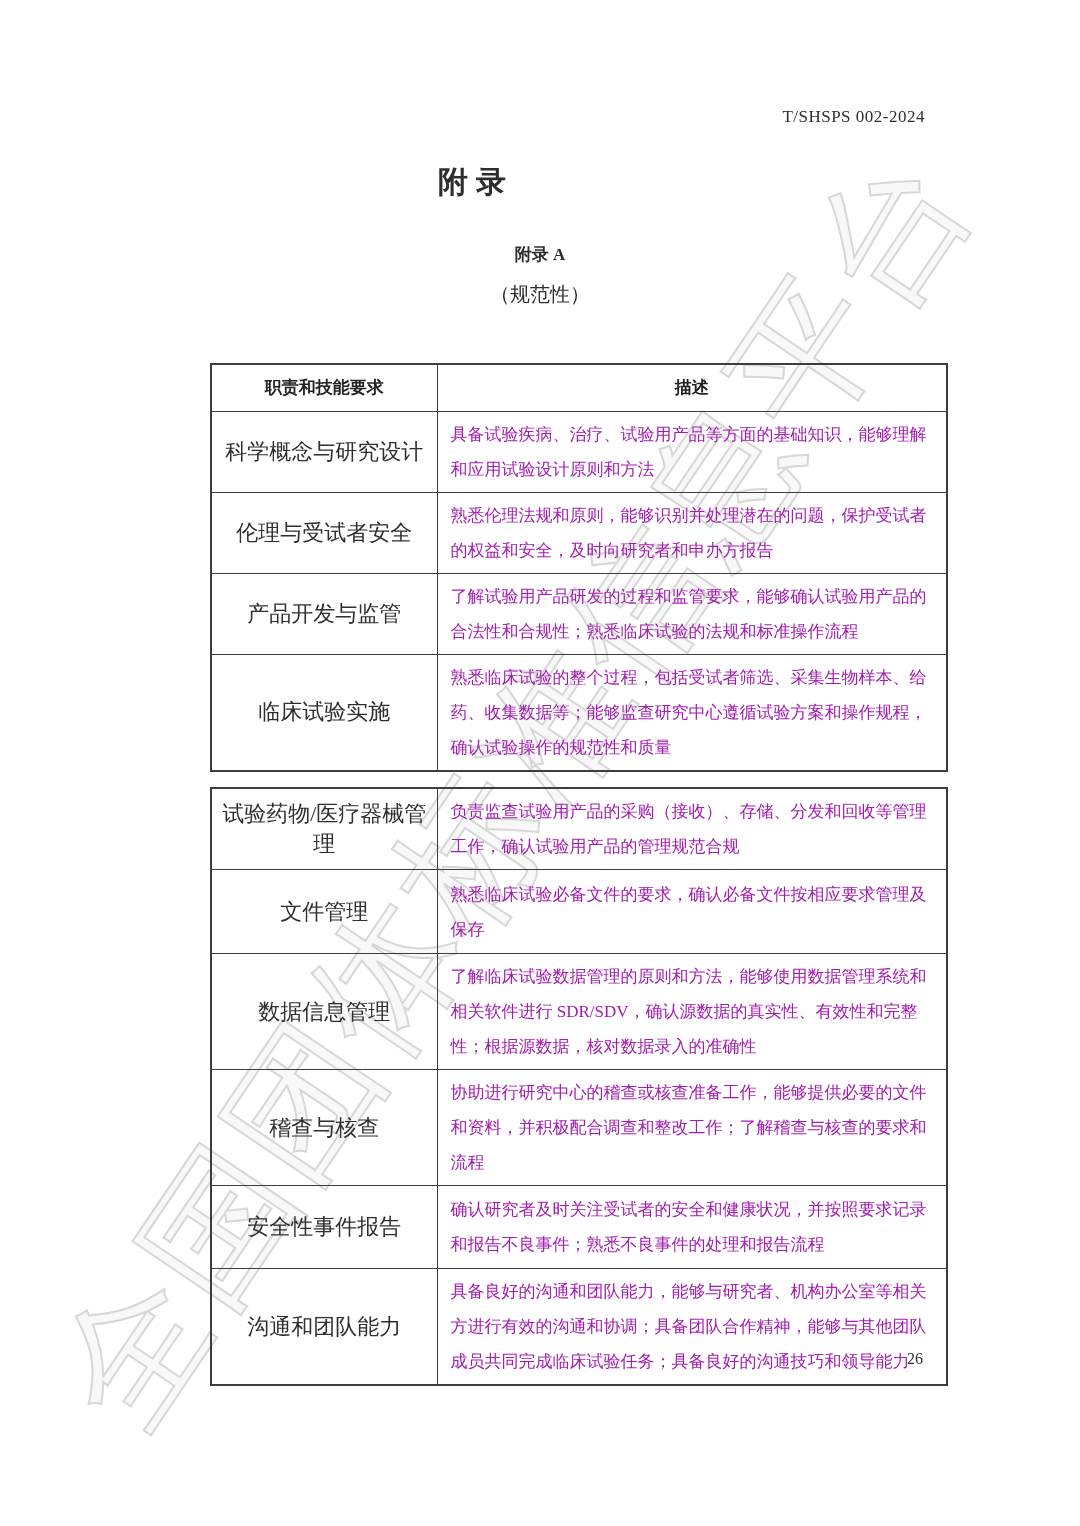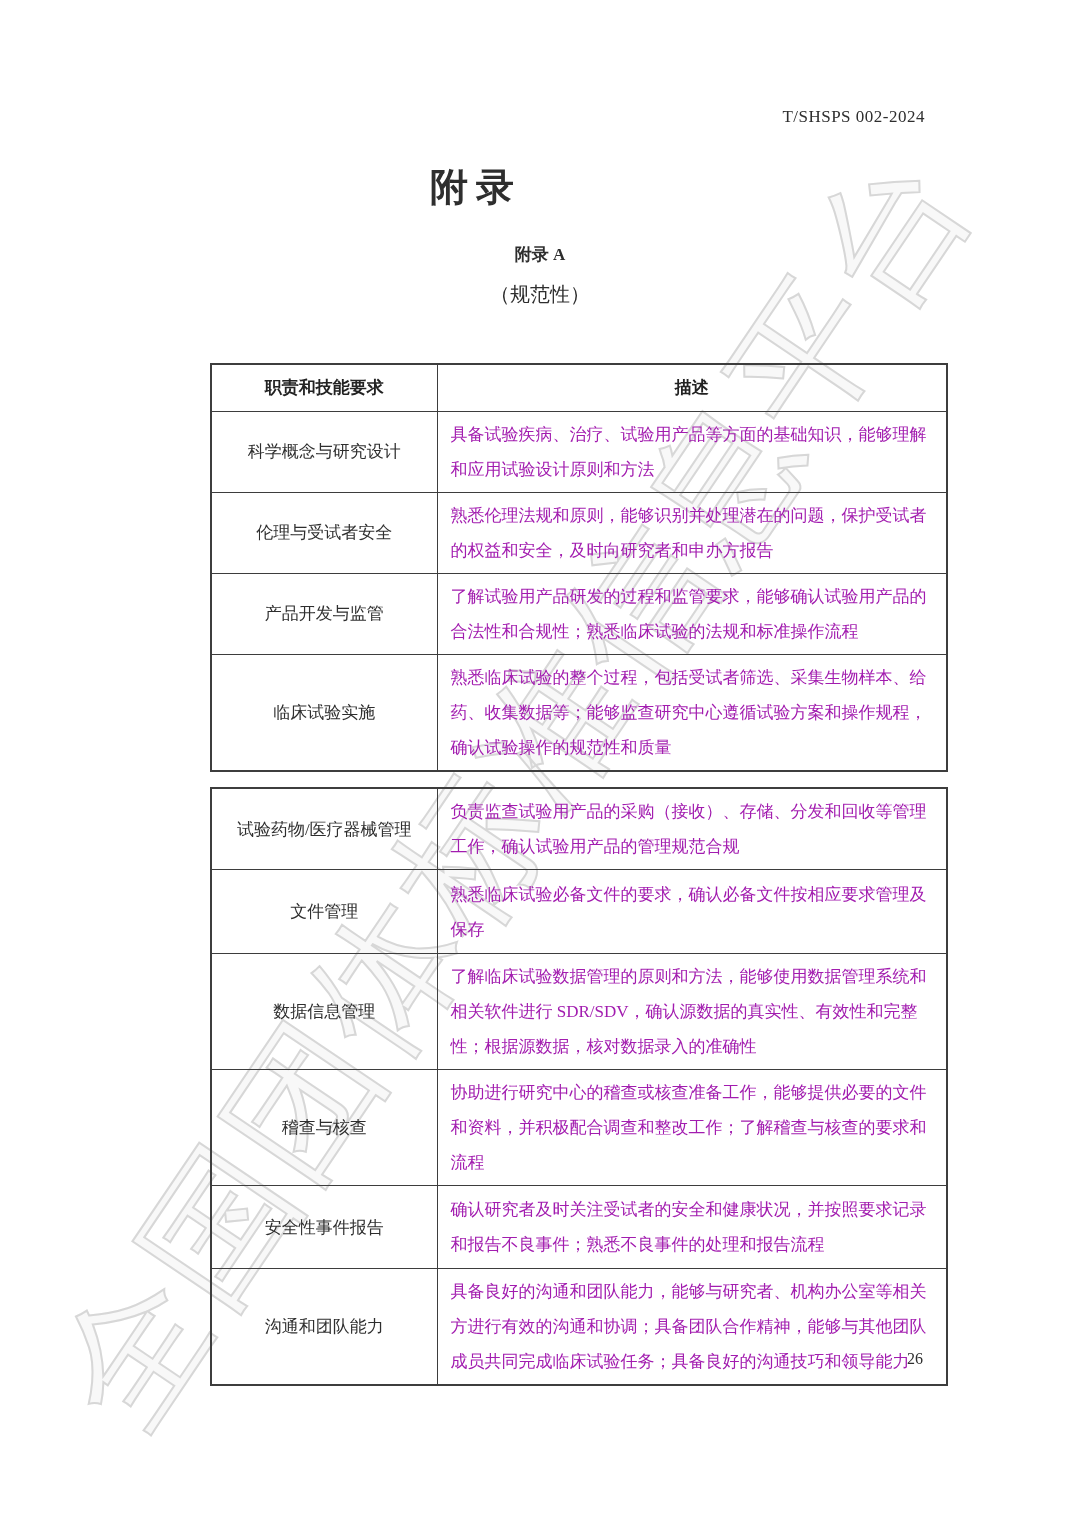--- a/index.html
+++ b/index.html
@@ -34,21 +34,21 @@
   .doc-number {
     position: absolute;
     top: 107px; right: 155px;
     font-size: 17px;
     letter-spacing: 0.5px;
   }
   .title-main {
     position: absolute;
     top: 162px; left: 0; width: 952px;
     text-align: center;
-    font-size: 38px;
+    font-size: 30px;
     font-weight: bold;
     letter-spacing: 8px;
   }
   .title-appendix {
     position: absolute;
     top: 243px; left: 0; width: 1080px;
     text-align: center;
     font-size: 17px;
     font-weight: bold;
   }
@@ -84,21 +84,21 @@
     vertical-align: middle;
   }
   table.skills { border: 2px solid #3d3d3d; }
   table.skills th {
     font-size: 17px;
     font-weight: bold;
     text-align: center;
     color: #222;
   }
   td.skill {
-    font-size: 17px;
+    font-size: 22px;
     text-align: center;
     color: #2e2e2e;
     padding: 0 6px;
   }
   td.desc {
     font-size: 17px;
     text-align: left;
     line-height: 35px;
     padding: 5px 12px 5px 13px;
     color: #a21caf;

